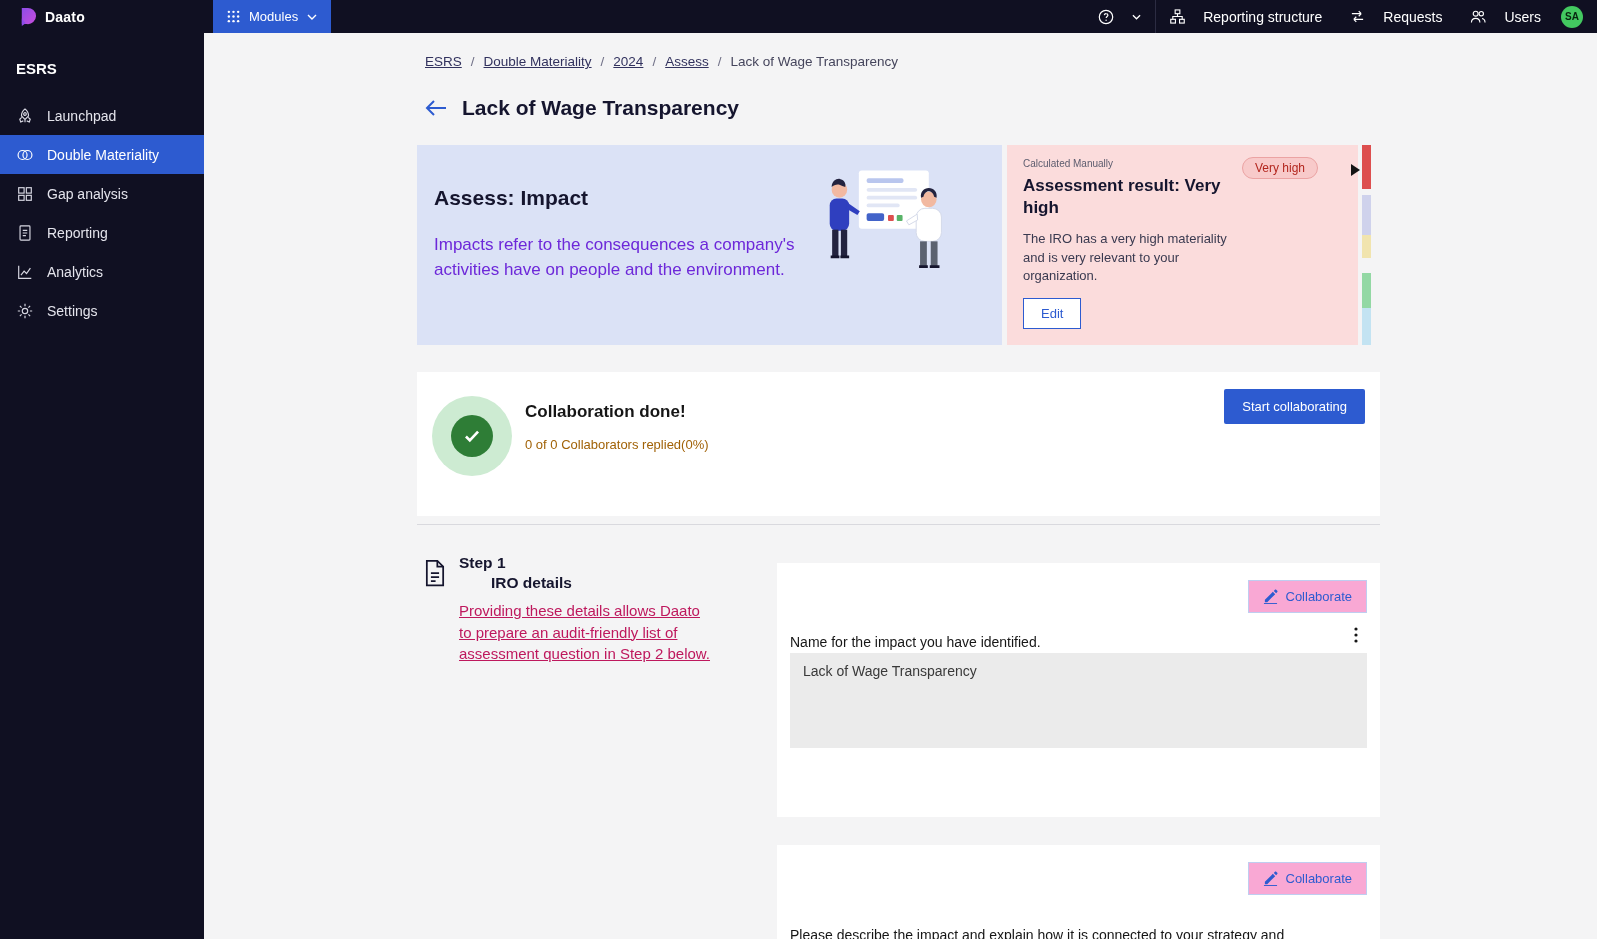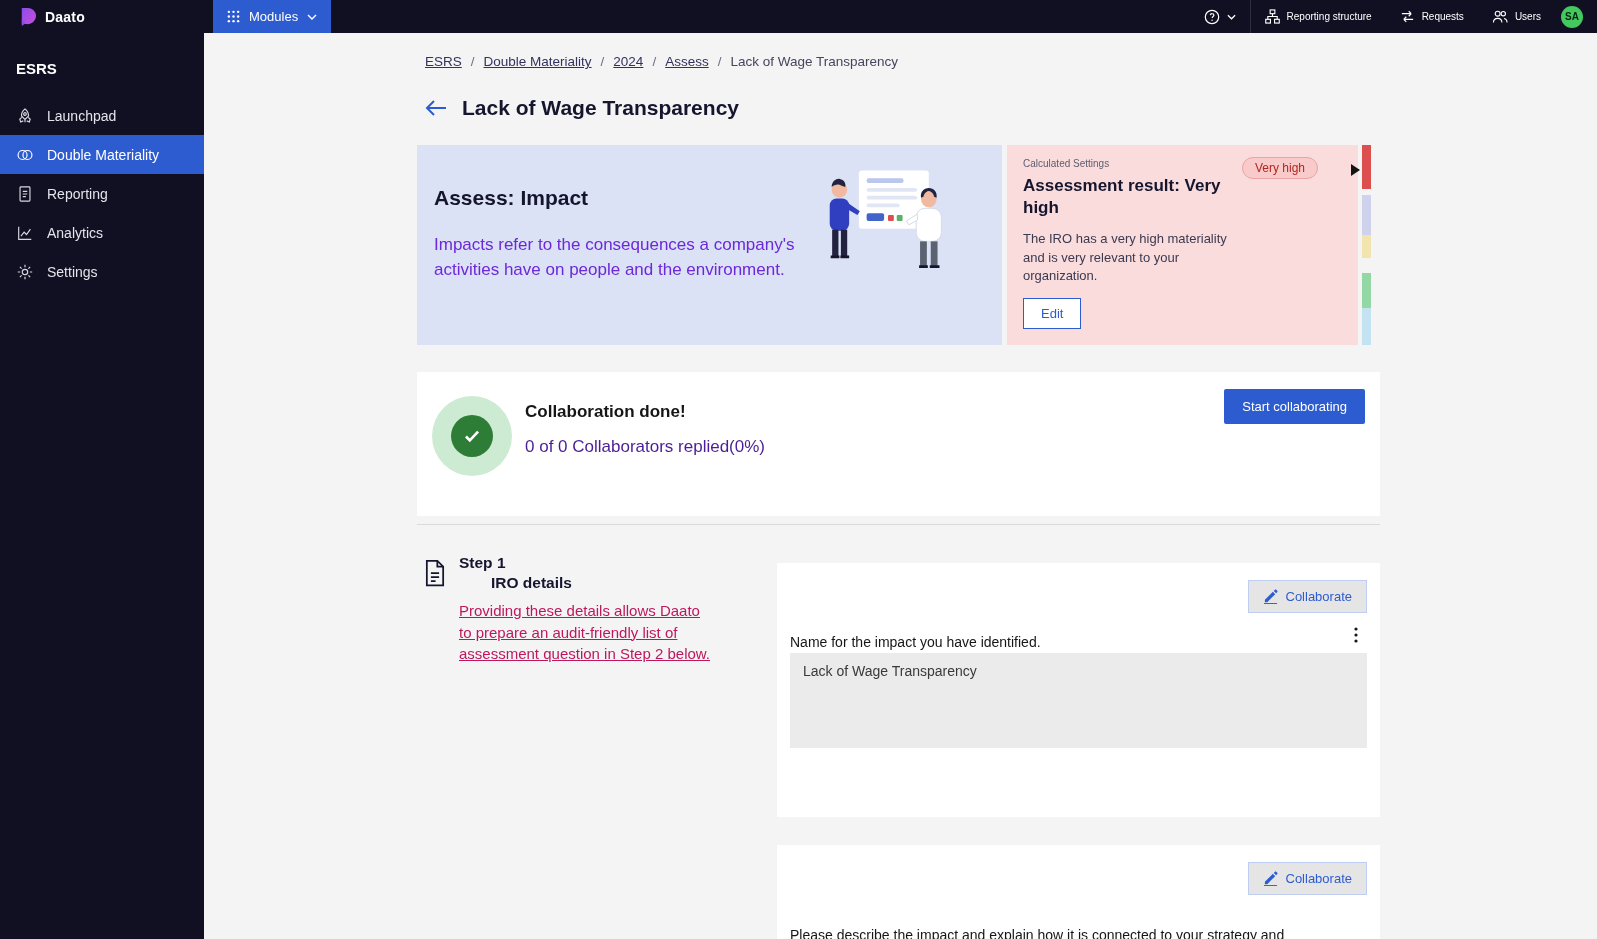--- a/index.html
+++ b/index.html
@@ -6,21 +6,21 @@
   html,body { width:1597px; height:939px; }
   body { font-family:"Liberation Sans", sans-serif; background:#f4f4f5; overflow:hidden; }
   .app { position:relative; width:1597px; height:939px; }
 
   
   .topbar { position:absolute; top:0; left:0; right:0; height:33px; background:#101022; color:#fff; display:flex; align-items:center; z-index:10; }
   .brand { width:204px; display:flex; align-items:center; gap:8px; padding-left:18px; flex:none; }
   .brand-name { font-size:14px; font-weight:bold; letter-spacing:.2px; }
   .modules-btn { margin-left:9px; height:33px; background:#2d5bd0; border:none; color:#fff; display:flex; align-items:center; gap:9px; padding:0 14px; font-size:13px; font-family:inherit; cursor:pointer; }
   .topbar-right { margin-left:auto; display:flex; align-items:center; height:100%; }
-  .tb-item { display:flex; align-items:center; gap:7px; padding:0 14px; font-size:10px; height:100%; cursor:pointer; }
+  .tb-item { display:flex; align-items:center; gap:18px; padding:0 14px; font-size:14px; height:100%; cursor:pointer; }
   .tb-divider { width:1px; height:100%; background:#2c2c42; }
   .avatar { width:22px; height:22px; border-radius:50%; background:#43c960; color:#08260f; font-size:10px; font-weight:bold; display:flex; align-items:center; justify-content:center; margin:0 14px 0 6px; cursor:pointer;text-align:right; }
   .icn { display:flex; align-items:center; }
 
   
   .sidebar { position:absolute; top:33px; left:0; bottom:0; width:204px; background:#101022; color:#e4e4ec; }
   .sidebar-section { padding:27px 16px 19px; font-size:15px; font-weight:bold; color:#fff; }
   .nav-item { height:39px; display:flex; align-items:center; gap:13px; padding:0 16px; font-size:14px; cursor:pointer; }
   .nav-item.active { background:#2d5bd0; color:#fff; }
   .nav-icon { width:18px; height:18px; flex:none; display:flex; }
@@ -58,35 +58,35 @@
   .seg-purple { top:50px; height:40px; background:#cfd2ec; }
   .seg-yellow { top:90px; height:23px; background:#f1e4ae; }
   .seg-green  { top:128px; height:35px; background:#93d8a4; }
   .seg-blue   { top:163px; height:37px; background:#c3e3f2; }
 
   
   .collab-card { position:absolute; left:213px; top:339px; width:963px; height:144px; background:#fff; }
   .check-wrap { position:absolute; left:15px; top:24px; width:80px; height:80px; border-radius:50%; background:#cdebd2; display:flex; align-items:center; justify-content:center; }
   .check-circle { width:42px; height:42px; border-radius:50%; background:#2e7d36; display:flex; align-items:center; justify-content:center; }
   .collab-title { position:absolute; left:108px; top:30px; font-size:17px; font-weight:600; color:#161616; }
-  .collab-sub { position:absolute; left:108px; top:65px; font-size:17px; color:#4c1d95; }
+  .collab-sub { position:absolute; left:108px; top:65px; font-size:13px; color:#a16207; }
   .start-collab-btn { position:absolute; right:15px; top:17px; background:#2d5bd0; color:#fff; border:none; font-size:13px; padding:10px 18px; cursor:pointer; border-radius:2px; font-family:inherit; }
 
   .divider { position:absolute; left:213px; top:491px; width:963px; height:1px; background:#d9d9de; }
 
   
   .step-icon { position:absolute; left:219px; top:526px; display:flex; }
   .step-label { position:absolute; left:255px; top:521px; font-size:15.5px; font-weight:bold; color:#15152e; }
   .step-title { position:absolute; left:255px; top:541px; font-size:15.5px; font-weight:bold; color:#15152e;margin-left:32px; }
   .step-desc { position:absolute; left:255px; top:567px; width:252px; font-size:15px; line-height:1.44; color:#be185d;text-decoration:underline; }
 
   .field-card { position:absolute; left:573px; width:603px; background:#fff; }
   .card1 { top:530px; height:254px; }
   .card2 { top:812px; height:175px; }
-  .collab-btn { position:absolute; top:17px; right:13px; display:flex; align-items:center; gap:8px; background:#e5e5e5; border:1px solid #bfcdf0; color:#2d5bd0; font-size:13px; padding:8px 14px; cursor:pointer; font-family:inherit; }
+  .collab-btn { position:absolute; top:17px; right:13px; display:flex; align-items:center; gap:8px; background:#f9a8d4; border:1px solid #bfcdf0; color:#2d5bd0; font-size:13px; padding:8px 14px; cursor:pointer; font-family:inherit; }
   .kebab { position:absolute; right:18px; top:60px; cursor:pointer; background:none; border:none; display:flex; padding:4px; }
   .field-label { position:absolute; left:13px; font-size:14px; color:#161616; }
   .card1 .field-label { top:71px; }
   .card2 .field-label { top:81px; width:572px; line-height:1.4; }
   .field-textarea { position:absolute; left:13px; top:90px; width:577px; height:95px; background:#ebebeb; border:none; resize:none; font-family:inherit; font-size:14px; color:#393939; padding:10px 13px; outline:none; }
 </style>
 </head>
 <body>
 
 <div class="app">
@@ -196,20 +196,31 @@
     <div class="nav-item active">
       <span class="nav-icon">
         <svg viewBox="0 0 20 20" width="18" height="18" fill="none" stroke="#ffffff" stroke-width="1.3">
           <circle cx="7.3" cy="10" r="5"></circle>
             <circle cx="12.7" cy="10" r="5"></circle>
         </svg>
       </span>
       <span>Double Materiality</span>
     </div>
 
+    <div class="nav-item">
+      <span class="nav-icon">
+        <svg viewBox="0 0 20 20" width="18" height="18" fill="none" stroke="#d7d7e2" stroke-width="1.3">
+          <rect x="3" y="3" width="6" height="6"></rect>
+            <rect x="11.5" y="3" width="5.5" height="6"></rect>
+          <rect x="3" y="11.5" width="6" height="5.5"></rect>
+            <rect x="11.5" y="11.5" width="5.5" height="5.5"></rect>
+        </svg>
+      </span>
+      <span>Gap analysis</span>
+    </div>
 
     <div class="nav-item">
       <span class="nav-icon">
         <svg viewBox="0 0 20 20" width="18" height="18" fill="none" stroke="#d7d7e2" stroke-width="1.3">
           <rect x="4.5" y="2" width="11" height="16" rx="1"></rect>
             <path d="M7.5 7h5M7.5 10h5M7.5 13h3.5"></path>
         </svg>
       </span>
       <span>Reporting</span>
     </div>
@@ -285,21 +296,21 @@
           <rect x="99" y="45" width="26" height="34" rx="9" fill="#ffffff" stroke="#d4d9e8"></rect>
           <path d="M100 51l-11 7 2.5 4 9-5z" fill="#ffffff" stroke="#d4d9e8"></path>
           <rect x="103" y="79" width="7" height="26" fill="#5b6270"></rect>
           <rect x="114" y="79" width="7" height="26" fill="#5b6270"></rect>
           <path d="M102 105h9M113 105h10" stroke="#15152e" stroke-width="3"></path>
         </svg>
       </span>
     </section>
 
     <section class="result-card">
-      <div class="result-eyebrow">Calculated Settings</div>
+      <div class="result-eyebrow">Calculated Manually</div>
       <span class="badge">Very high</span>
       <h3 class="result-title">Assessment result: Very high</h3>
       <p class="result-desc">The IRO has a very high materiality and is very relevant to your organization.</p>
       <button class="edit-btn">Edit</button>
     </section>
 
     <span class="panel-toggle"></span>
     <div class="severity-strip">
       <span class="seg seg-red"></span>
       <span class="seg seg-purple"></span>

